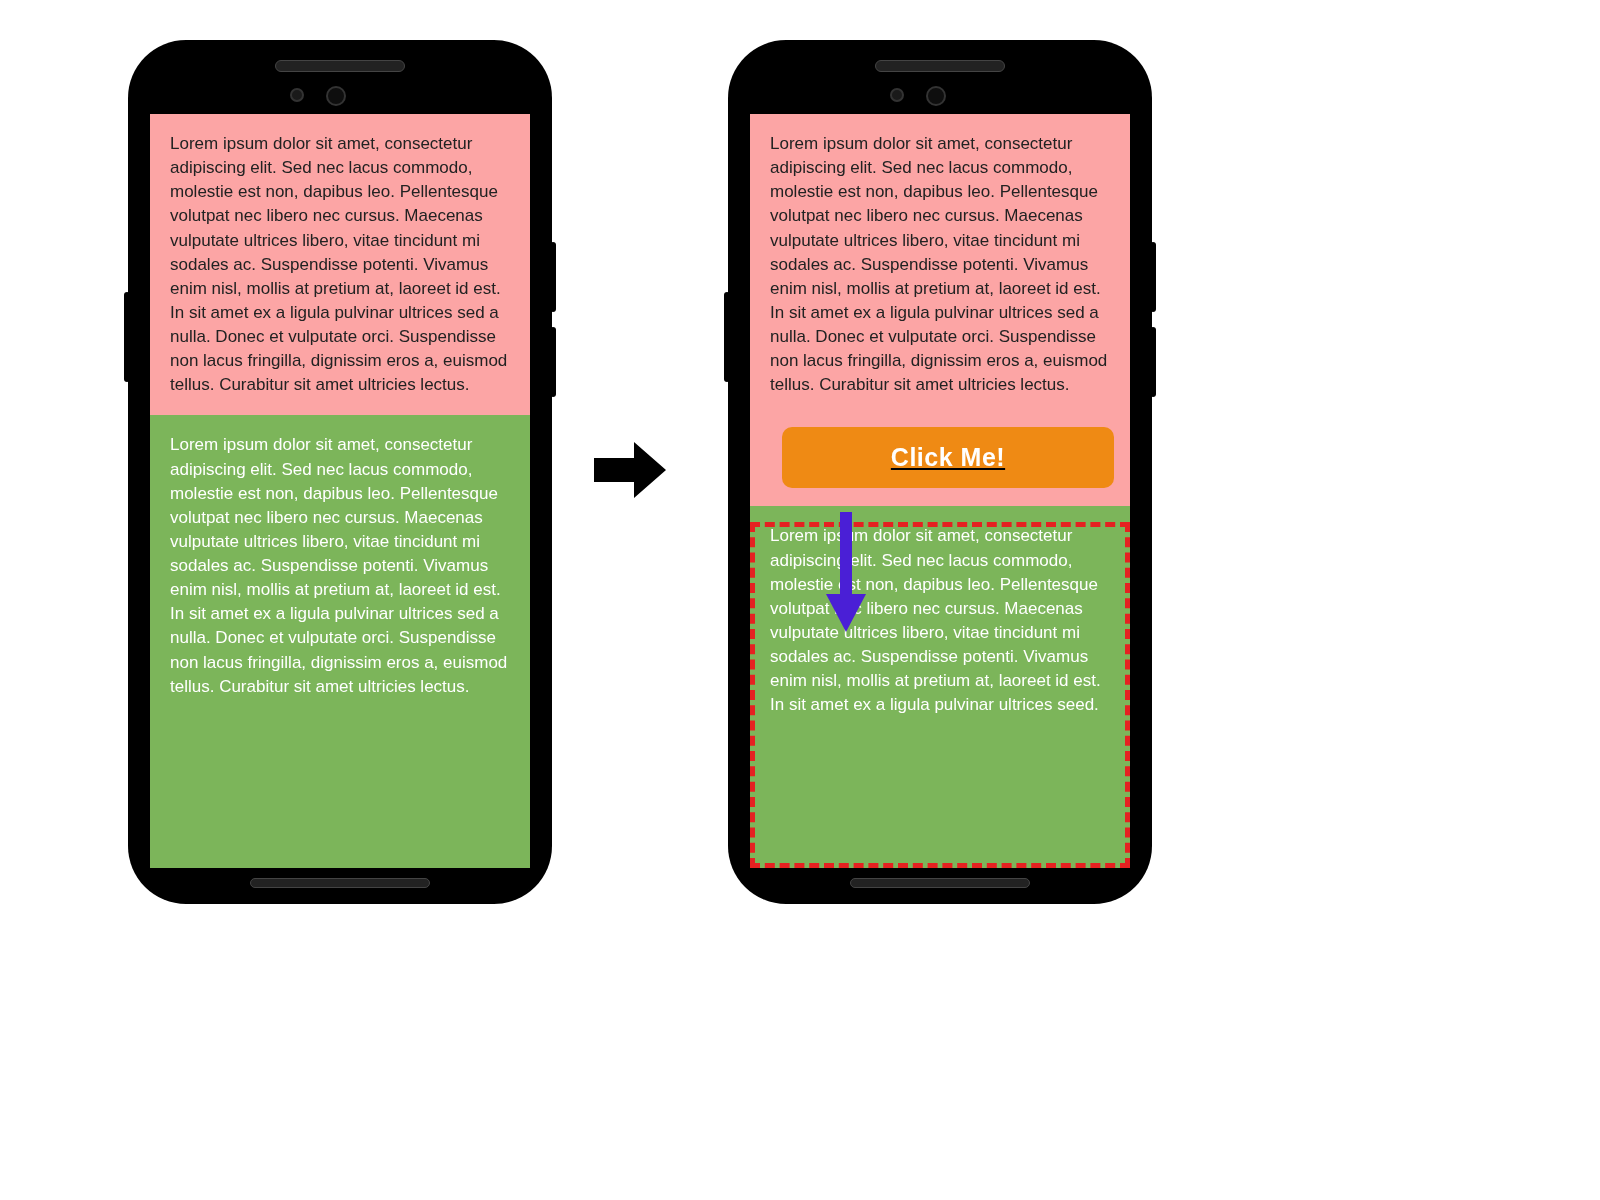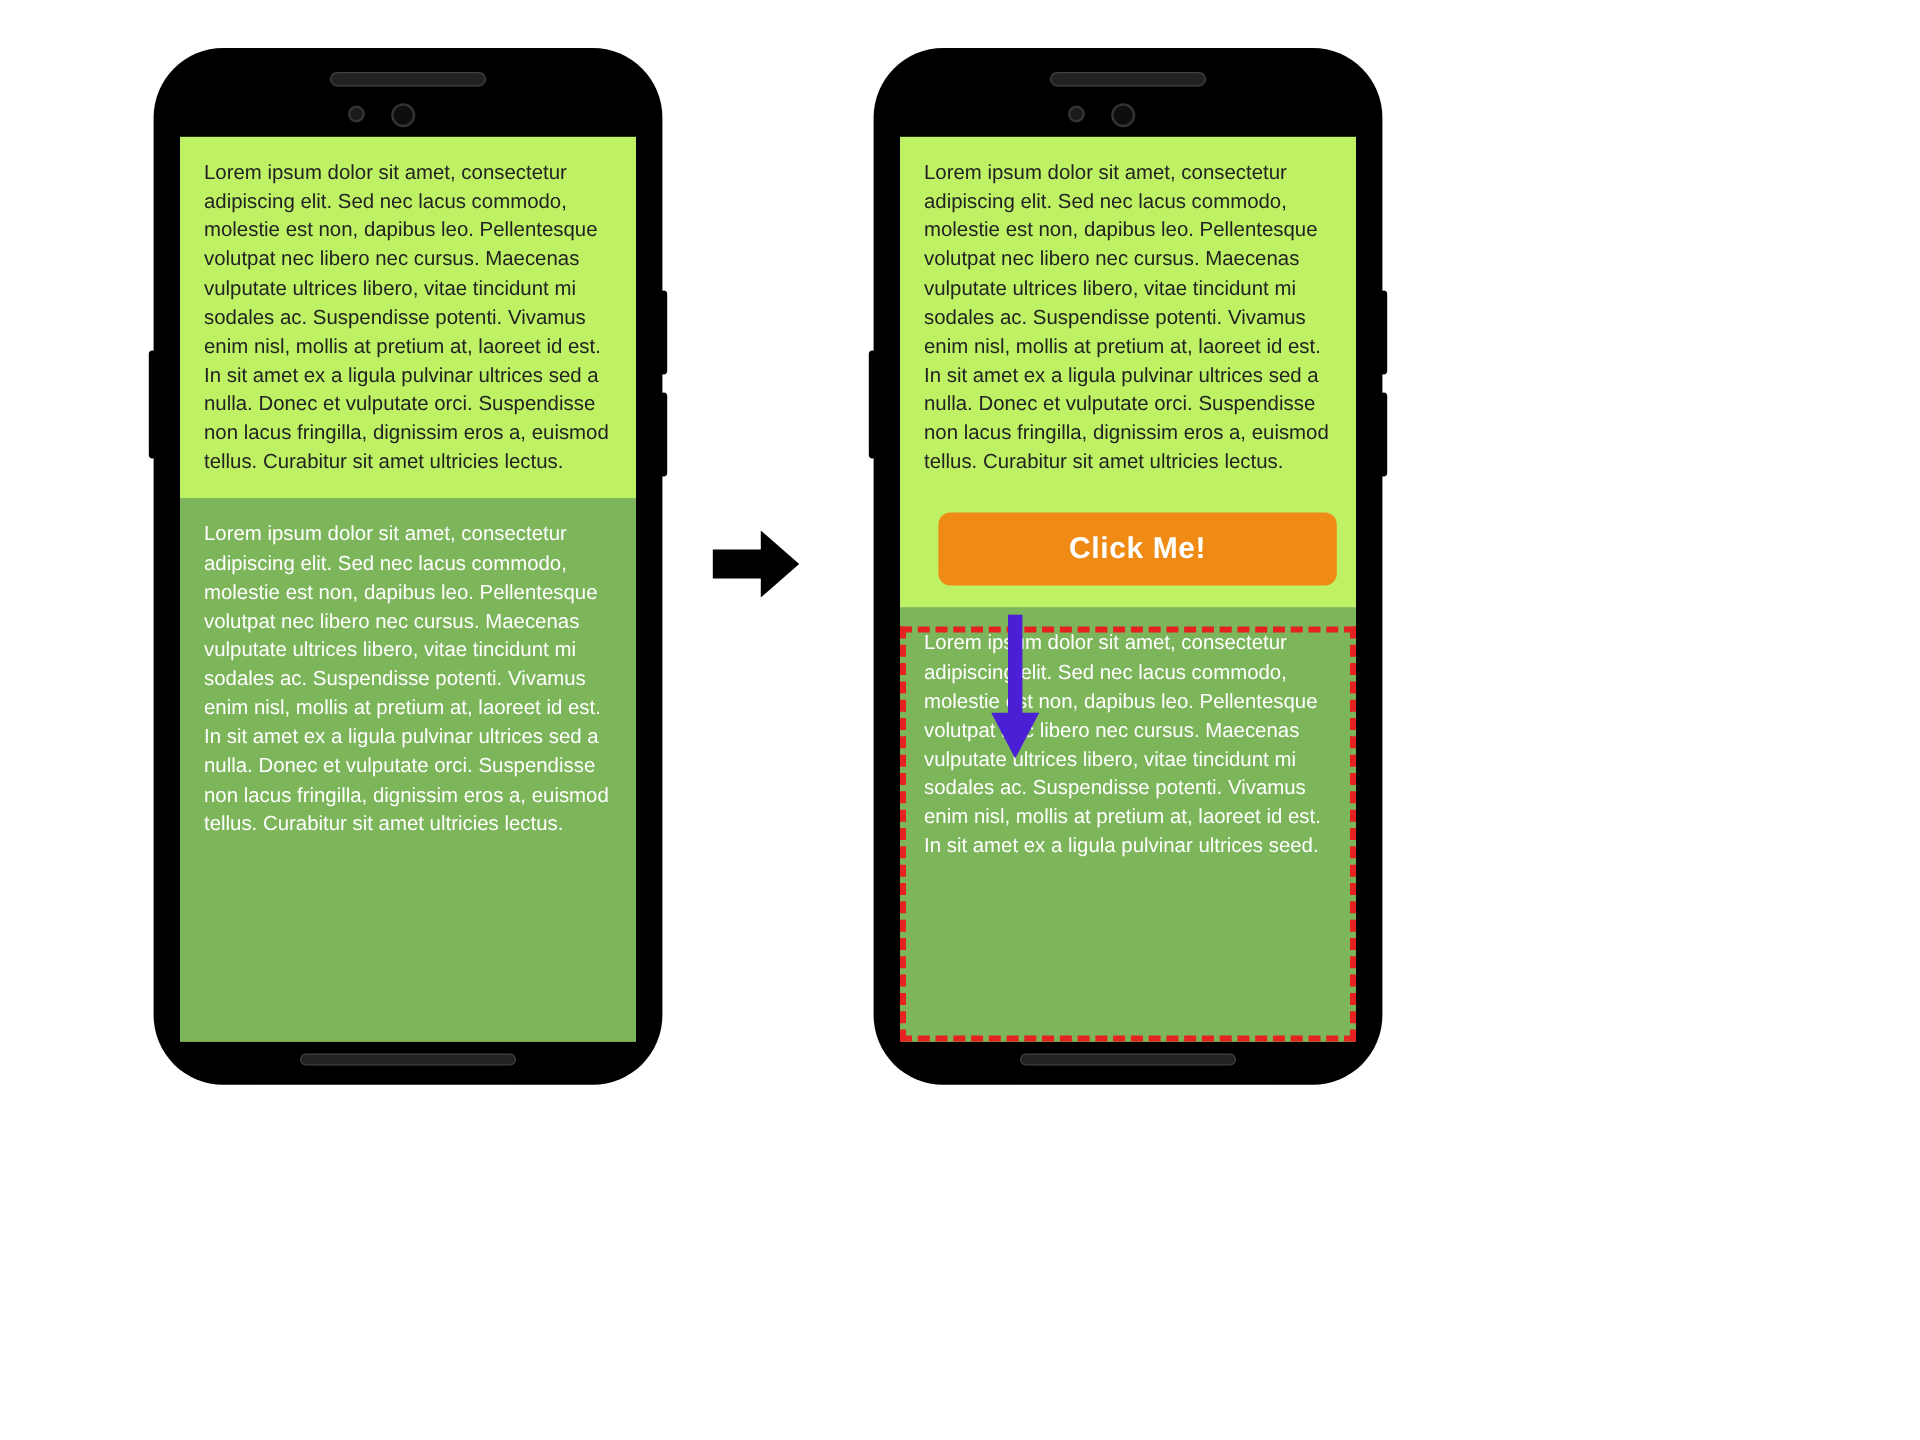--- a/index.html
+++ b/index.html
@@ -58,41 +58,42 @@
   .chin {
     position: absolute;
     bottom: 14px; left: 50%; transform: translateX(-50%);
     width: 180px; height: 10px;
     background: #222; border: 1px solid #444; border-radius: 10px;
   }
 
   .screen {
     position: absolute;
     left: 20px; right: 20px; top: 72px; bottom: 34px;
-    background: #bef264;
+    background: #fca5a5;
     overflow: hidden;
     display: flex;
     flex-direction: column;
   }
 
   .para {
     padding: 18px 20px 18px 20px;
     font-size: 17px;
     line-height: 1.42;
     color: #222;
   }
   .para.green {
     background: #7cb55a;
     color: #ffffff;
     flex: 1;
   }
   .para.green.short { flex: 1; }
 
   .cta-wrap {
     padding: 12px 16px 18px 32px;
+    text-decoration: underline;
   }
   .cta {
     width: 100%;
     background: #ef8a14;
     color: #fff;
     font-size: 25px;
     font-weight: bold;
     text-align: center;
     padding: 16px 0;
     border-radius: 10px;

